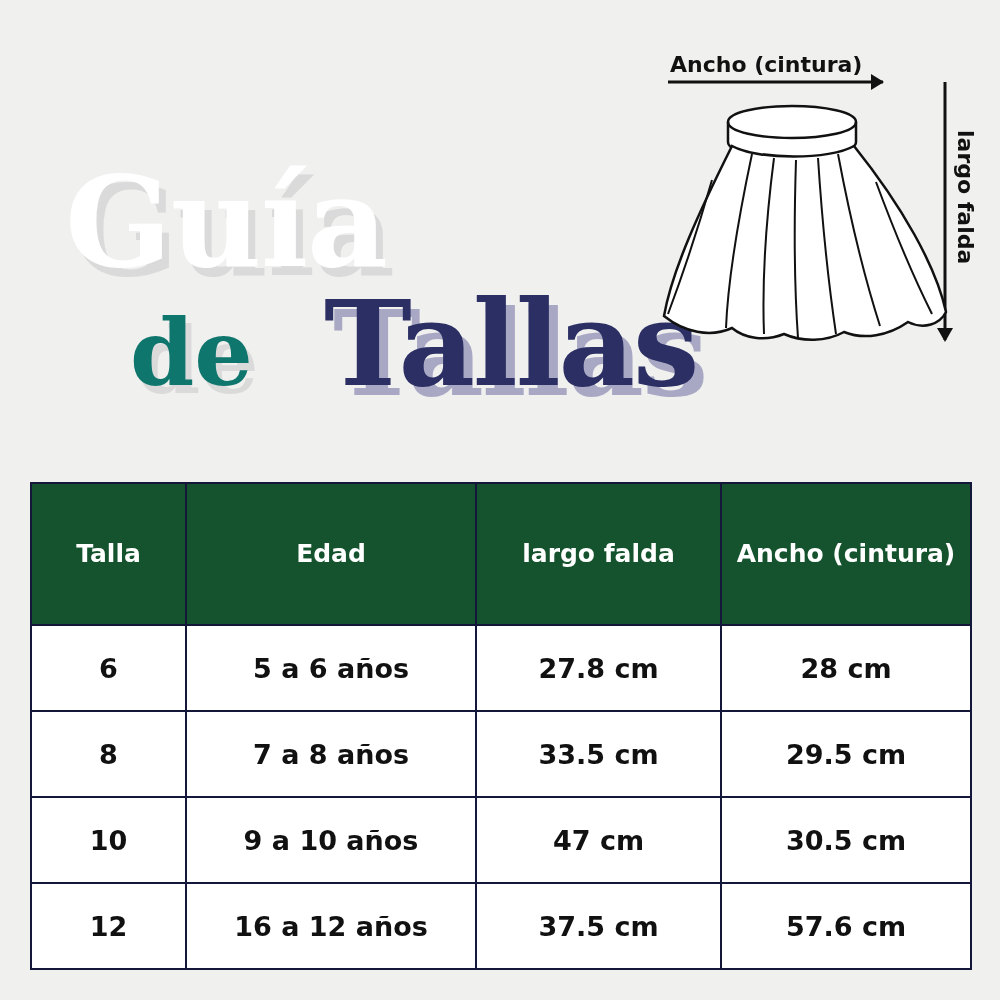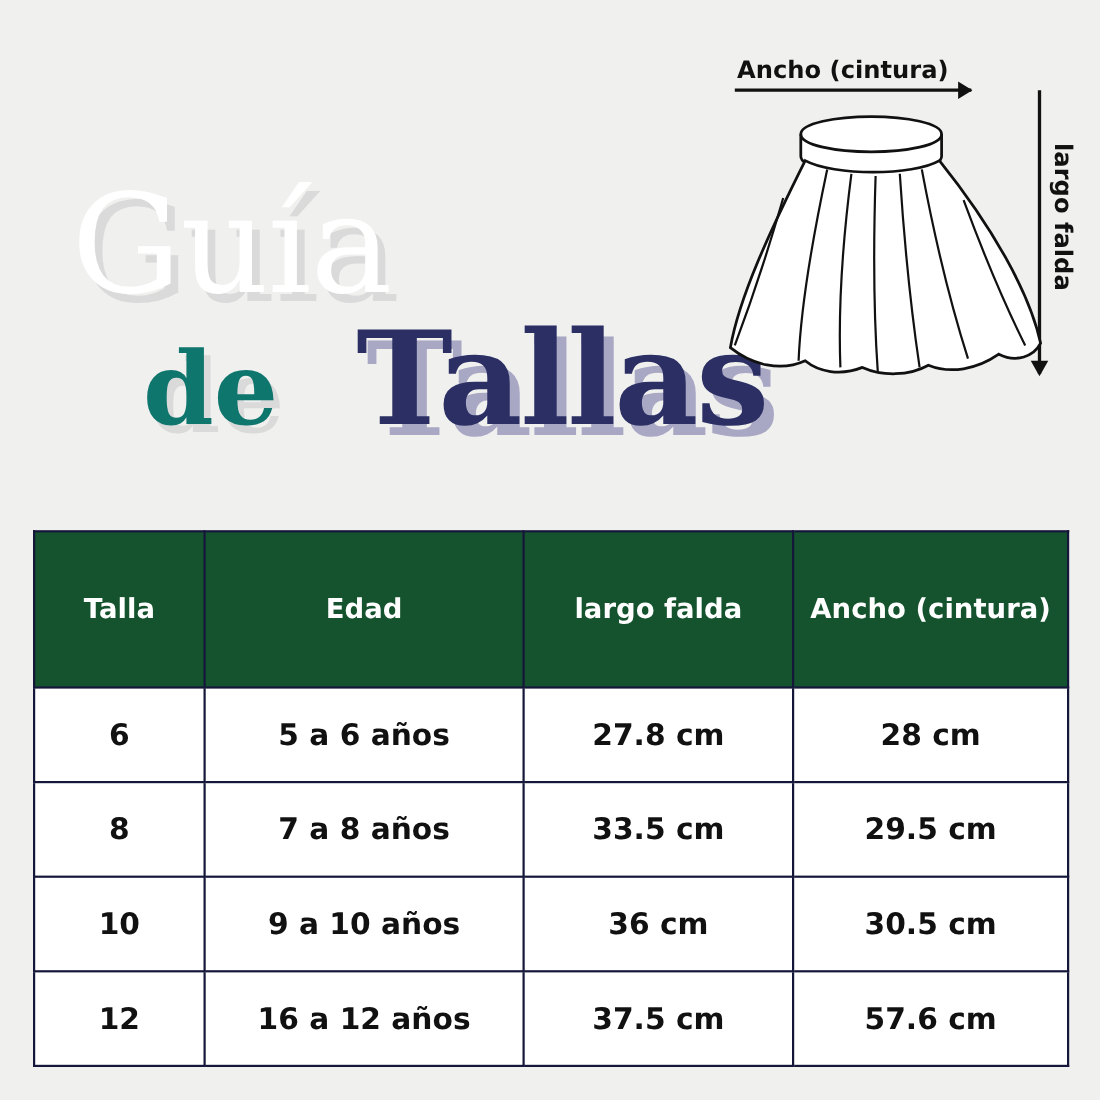--- a/index.html
+++ b/index.html
@@ -27,21 +27,21 @@
     left: 55px;
     top: 150px;
     width: 700px;
     height: 300px;
   }
   .title-line1 {
     position: absolute;
     left: 10px;
     top: 10px;
     font-size: 125px;
-    font-weight: 400;
+    font-weight: 700;
     color: #ffffff;
     letter-spacing: -1px;
     line-height: 1;
     text-shadow: 7px 9px 0 rgba(200,200,200,0.55);
     font-family: "DejaVu Serif", serif;
   }
   .title-line2 {
     position: absolute;
     left: 75px;
     top: 135px;
@@ -210,21 +210,21 @@
       </tr>
       <tr>
         <td>8</td>
         <td>7 a 8 años</td>
         <td>33.5 cm</td>
         <td>29.5 cm</td>
       </tr>
       <tr>
         <td>10</td>
         <td>9 a 10 años</td>
-        <td>36 cm</td>
+        <td>47 cm</td>
         <td>30.5 cm</td>
       </tr>
       <tr>
         <td>12</td>
         <td>16 a 12 años</td>
         <td>37.5 cm</td>
         <td>57.6 cm</td>
       </tr>
     </tbody>
   </table>

